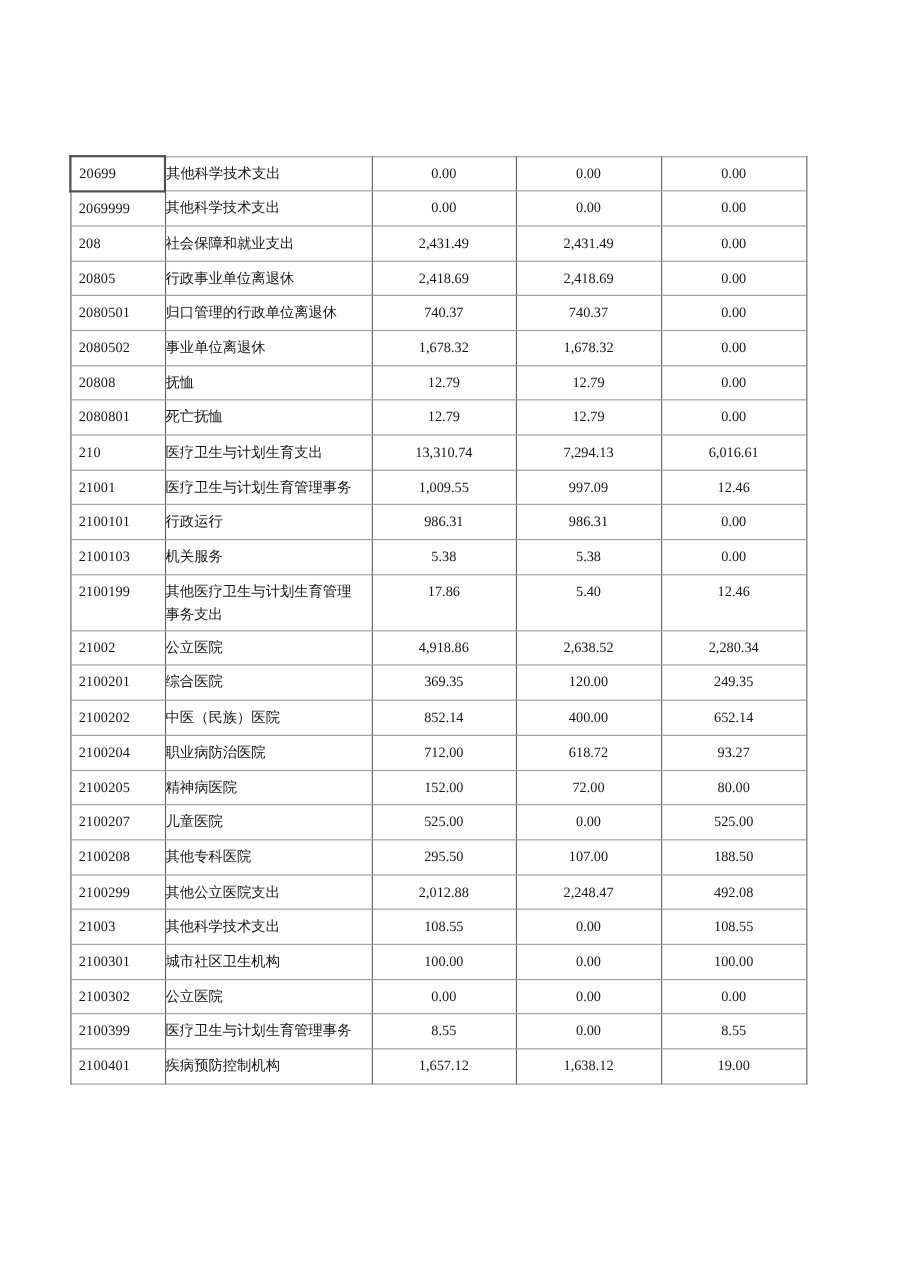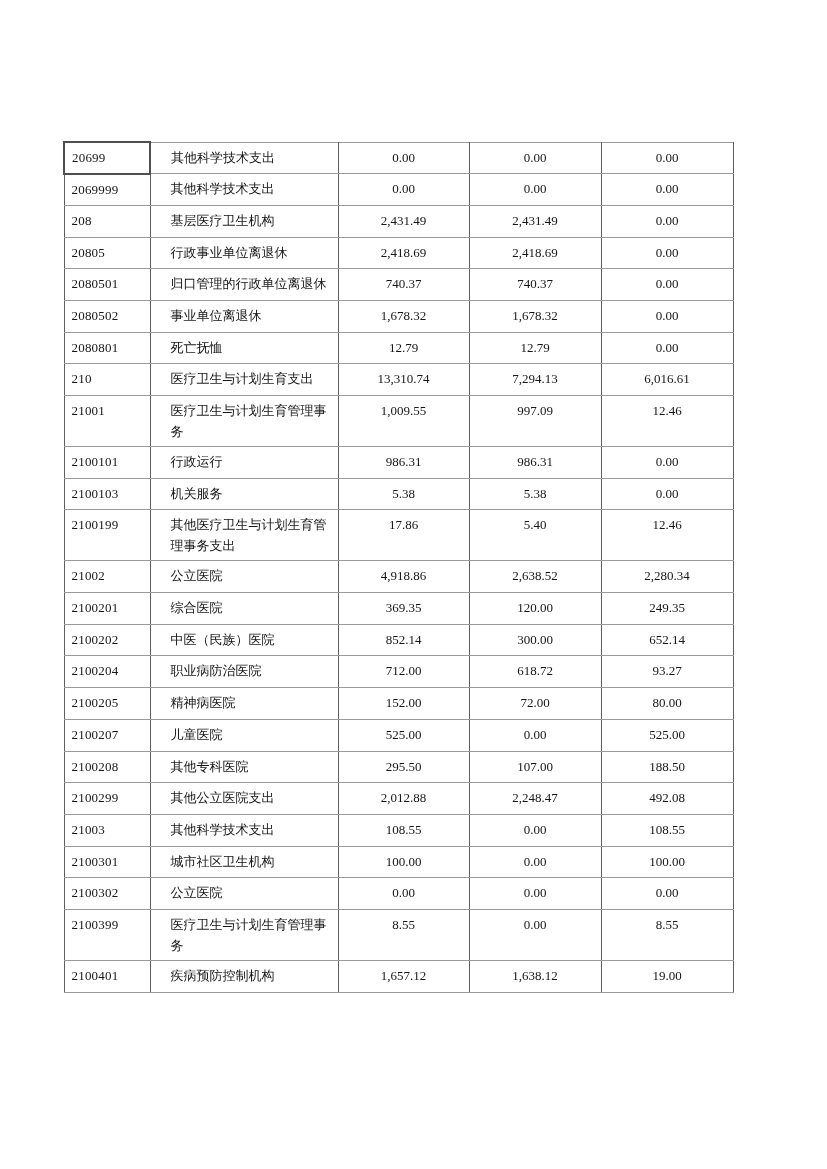--- a/index.html
+++ b/index.html
@@ -32,21 +32,21 @@
     border-bottom:1px solid var(--border-h);
     border-left:1px solid var(--border-v);
     border-right:1px solid var(--border-v);
     vertical-align:top;
     overflow:hidden;
     overflow-wrap:anywhere;
     word-break:break-all;
   }
   table.budget tr{height:31.7px;}
   td.code{padding:4px 4px 4px 7px;letter-spacing:0.2px;}
-  td.name{padding:4px 7px 4px 20px;}
+  td.name{padding:4px 7px 4px 0;}
   td.num{padding:4px 2px;text-align:center;}
   
   table.budget tr:first-child td:first-child{
     border:2px solid var(--border-hl);
   }
 </style>
 </head>
 <body>
 
 <div class="page">
@@ -70,21 +70,21 @@
     <tr>
       <td class="code">2069999</td>
       <td class="name">其他科学技术支出</td>
       <td class="num">0.00</td>
       <td class="num">0.00</td>
       <td class="num">0.00</td>
     </tr>
 
     <tr>
       <td class="code">208</td>
-      <td class="name">基层医疗卫生机构</td>
+      <td class="name">社会保障和就业支出</td>
       <td class="num">2,431.49</td>
       <td class="num">2,431.49</td>
       <td class="num">0.00</td>
     </tr>
 
     <tr>
       <td class="code">20805</td>
       <td class="name">行政事业单位离退休</td>
       <td class="num">2,418.69</td>
       <td class="num">2,418.69</td>
@@ -100,20 +100,27 @@
     </tr>
 
     <tr>
       <td class="code">2080502</td>
       <td class="name">事业单位离退休</td>
       <td class="num">1,678.32</td>
       <td class="num">1,678.32</td>
       <td class="num">0.00</td>
     </tr>
 
+    <tr>
+      <td class="code">20808</td>
+      <td class="name">抚恤</td>
+      <td class="num">12.79</td>
+      <td class="num">12.79</td>
+      <td class="num">0.00</td>
+    </tr>
 
     <tr>
       <td class="code">2080801</td>
       <td class="name">死亡抚恤</td>
       <td class="num">12.79</td>
       <td class="num">12.79</td>
       <td class="num">0.00</td>
     </tr>
 
     <tr>
@@ -169,21 +176,21 @@
       <td class="name">综合医院</td>
       <td class="num">369.35</td>
       <td class="num">120.00</td>
       <td class="num">249.35</td>
     </tr>
 
     <tr>
       <td class="code">2100202</td>
       <td class="name">中医（民族）医院</td>
       <td class="num">852.14</td>
-      <td class="num">300.00</td>
+      <td class="num">400.00</td>
       <td class="num">652.14</td>
     </tr>
 
     <tr>
       <td class="code">2100204</td>
       <td class="name">职业病防治医院</td>
       <td class="num">712.00</td>
       <td class="num">618.72</td>
       <td class="num">93.27</td>
     </tr>

